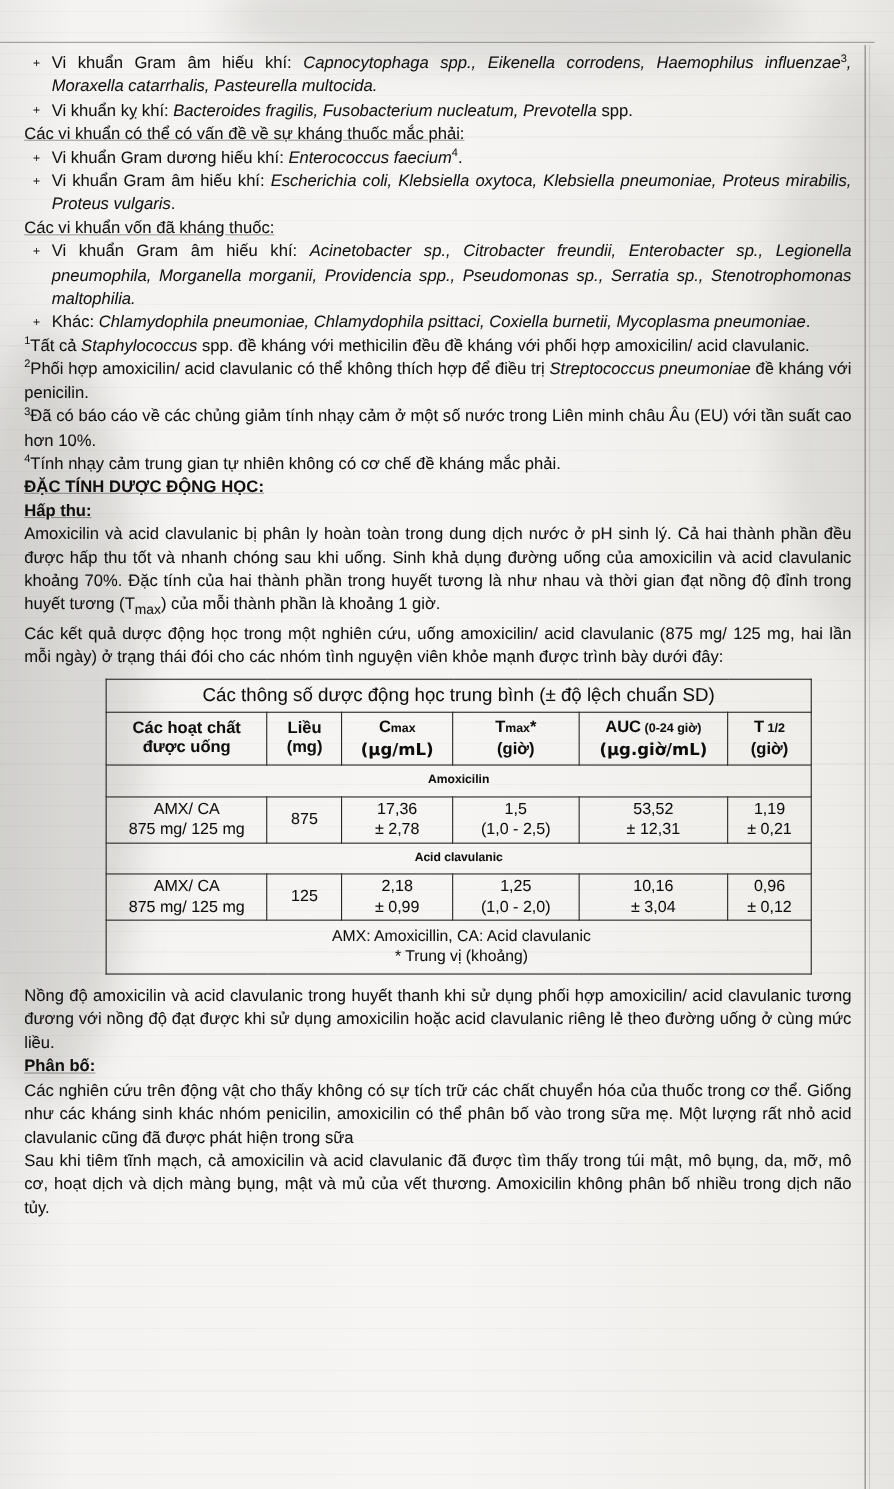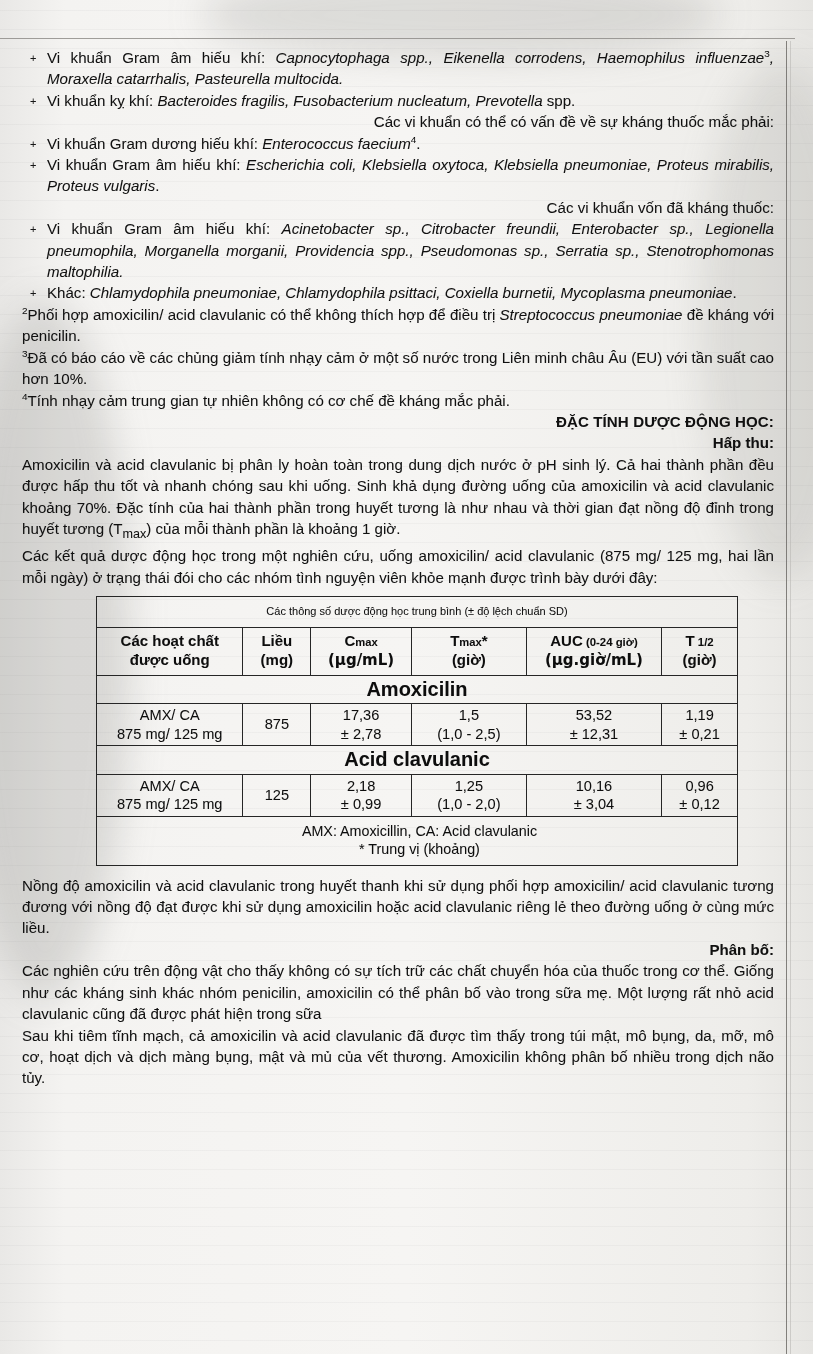--- a/index.html
+++ b/index.html
@@ -43,39 +43,39 @@
   .body-col{
     position:absolute;
     left:22px;top:47px;width:752px;
     font-size:15.1px;
     line-height:21.4px;
     text-align:justify;
     -webkit-text-stroke:.12px rgba(0,0,0,.35);
   }
   p{margin:0;}
   .just{text-align:justify;text-justify:inter-word;}
-  .nojust{text-align:right;}
+  .nojust{text-align:left;text-decoration:underline;}
   i,.it{font-style:italic;}
   
   .bul{
     position:relative;
     padding-left:25px;
     text-align:justify;
   }
   .bul > .plus{
     position:absolute;left:8px;top:4px;
     font-size:11px;line-height:14px;color:#1a1a1a;
   }
   .fn{
     position:relative;
     text-align:justify;
   }
   sup{font-size:.66em;vertical-align:super;line-height:0;}
   .sec{font-weight:bold;letter-spacing:.1px;}
-  .sub{font-weight:bold;margin-left:32px;}
+  .sub{font-weight:bold;}
   
   .tbl-wrap{
     margin:8px 0 9px 0;
     display:flex;justify-content:center;
   }
   table.pk{
     border-collapse:collapse;
     width:642px;
     margin-left:38px;
     background:transparent;
@@ -83,34 +83,34 @@
     color:#0d0d0d;
   }
   table.pk td{
     border:1.35px solid #262626;
     padding:2px 3px;
     text-align:center;
     vertical-align:middle;
     line-height:18.5px;
   }
   .t-title{
-    font-size:11px;
+    font-size:17px;
     padding:5px 4px 6px 4px !important;
     font-weight:normal;
   }
   .t-head{
     font-weight:bold;
     font-size:15px;
     padding:4px 2px 5px 2px !important;
     line-height:19.5px;
   }
   .t-head .sml{font-size:11.4px;font-weight:bold;letter-spacing:0;}
   .t-head .subsc{font-size:11.2px;vertical-align:baseline;}
   .t-grp{
-    font-weight:bold;font-size:20px;
+    font-weight:bold;font-size:11px;
     padding:4px 2px 5px 2px !important;
   }
   .t-note{
     text-align:right;
     font-size:14.3px;
     padding:5px 4px 6px 9px !important;
     line-height:20px;
   }
   .cellstack{display:block;}
   .mu{font-family:"DejaVu Sans",sans-serif;}
@@ -161,20 +161,23 @@
     <p class="nojust">Các vi khuẩn vốn đã kháng thuốc:</p>
 
     <div class="bul">
       <span class="plus">+</span><span>Vi khuẩn Gram âm hiếu khí: </span><i>Acinetobacter</i><i> sp., Citrobacter freundii, Enterobacter sp., Legionella pneumophila, Morganella morganii, Providencia spp., Pseudomonas sp., Serratia sp., Stenotrophomonas maltophilia.</i>
     </div>
 
     <div class="bul">
       <span class="plus">+</span><span>Khác: </span><i>Chlamydophila pneumoniae, Chlamydophila psittaci, Coxiella burnetii, Mycoplasma pneumoniae</i><span>.</span>
     </div>
 
+    <p class="fn">
+      <sup>1</sup><span>Tất cả </span><i>Staphylococcus</i><span> spp. đề kháng với methicilin đều đề kháng với phối hợp amoxicilin/ acid clavulanic.</span>
+    </p>
 
     <p class="fn">
       <sup>2</sup><span>Phối hợp amoxicilin/ acid clavulanic có thể không thích hợp để điều trị </span><i>Streptococcus pneumoniae</i><span> đề kháng với penicilin.</span>
     </p>
 
     <p class="fn">
       <sup>3</sup><span>Đã có báo cáo về các chủng giảm tính nhạy cảm ở một số nước trong Liên minh châu Âu (EU) với tần suất cao hơn 10%.</span>
     </p>
 
     <p class="fn">

